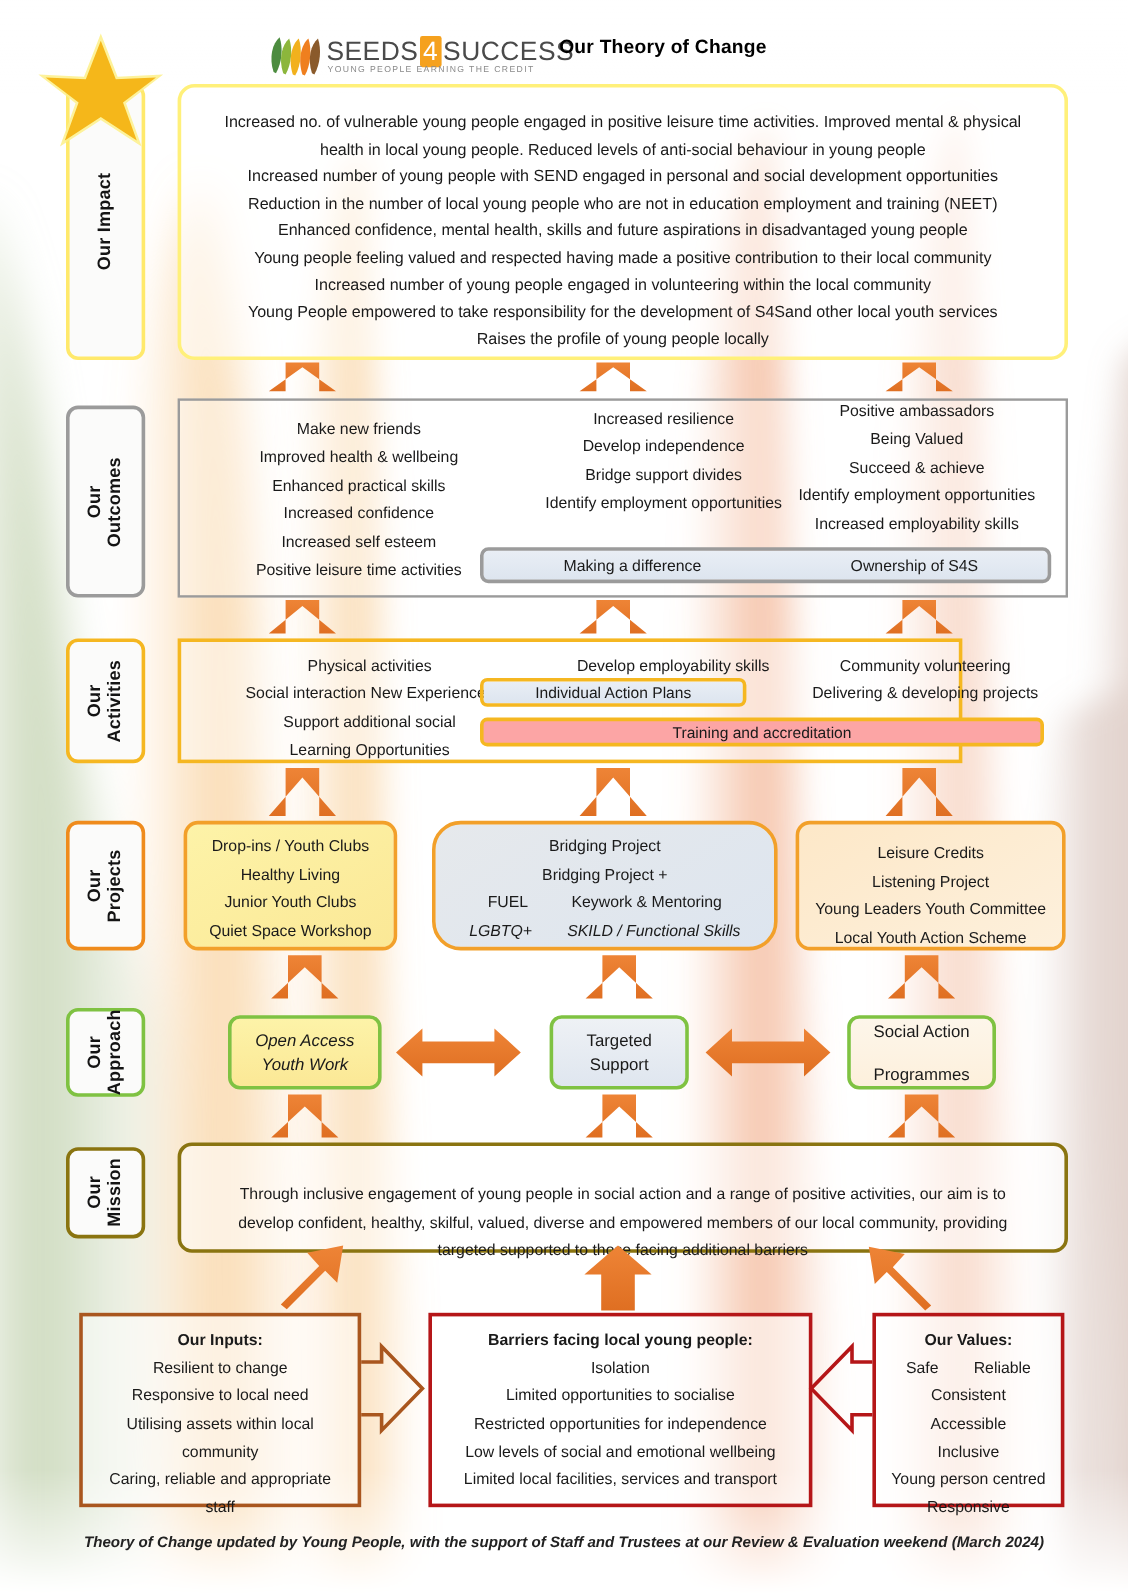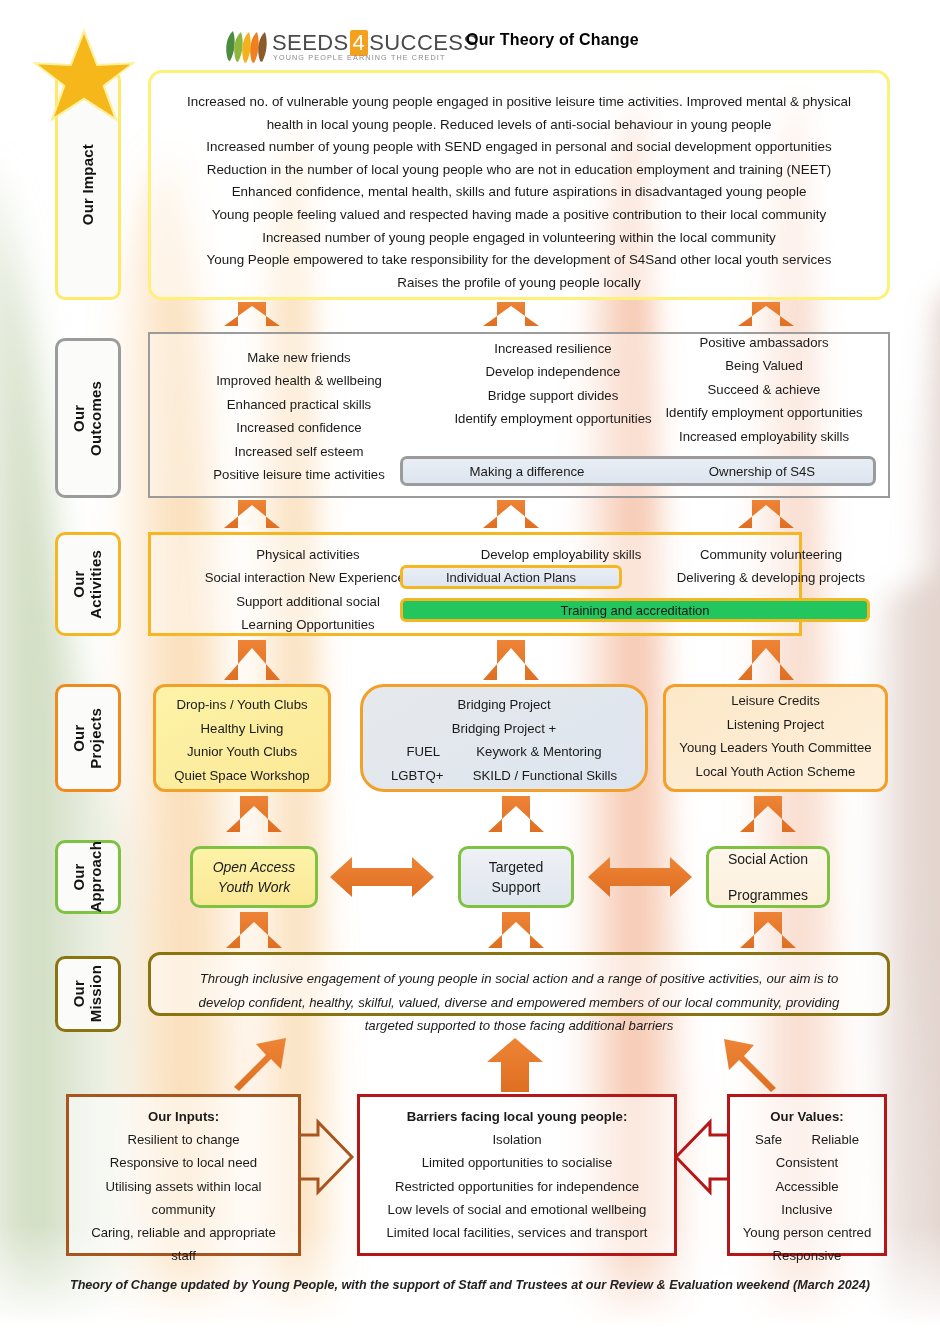--- a/index.html
+++ b/index.html
@@ -70,21 +70,21 @@
   
   #act-label { left:55px; top:532px; width:66px; height:104px; border:3px solid #f5b721; }
   #act-box { left:148px; top:532px; width:654px; height:104px;
              border:3px solid #f5b721; background:rgba(255,255,255,0.45); }
   #iap { position:absolute; left:400px; top:565px; width:222px; height:24px;
          border:3px solid #f5b721; border-radius:6px;
          background:linear-gradient(#e9eef5,#dde5ef);
          display:flex; align-items:center; justify-content:center; font-size:13px; }
   #training { position:absolute; left:400px; top:598px; width:470px; height:24px;
               border:3px solid #f5b721; border-radius:6px;
-              background:#22c55e;
+              background:#fca5a5;
               display:flex; align-items:center; justify-content:center; font-size:13px; }
 
   
   #proj-label { left:55px; top:684px; width:66px; height:108px; border:3px solid #ef8b1c; }
   #proj-a { left:153px; top:684px; width:178px; height:108px; border:3px solid #f2a02a;
             border-radius:12px; background:linear-gradient(150deg,#fdf3a8,#fbe896); }
   #proj-b { left:360px; top:684px; width:288px; height:108px; border:3px solid #f2a02a;
             border-radius:24px; background:linear-gradient(150deg,#e6e9ec,#dde5ef); }
   #proj-c { left:663px; top:684px; width:225px; height:108px; border:3px solid #f2a02a;
             border-radius:12px; background:linear-gradient(150deg,#fde8c8,#fdf0dc); }
@@ -94,22 +94,22 @@
   #appr-label { left:55px; top:840px; width:66px; height:74px; border:3px solid #7fc242; }
   .appr-box { position:absolute; top:846px; height:62px; border:3px solid #7fc242;
               border-radius:10px; display:flex; flex-direction:column;
               align-items:center; justify-content:center; font-size:14px; line-height:20px; }
   #appr-a { left:190px; width:128px; background:linear-gradient(#fdf3a8,#fbe896);font-style:italic; }
   #appr-b { left:458px; width:116px; background:linear-gradient(#eef1f5,#dfe6ef); }
   #appr-c { left:706px; width:124px; background:linear-gradient(#fdf6ea,#fdf0dc);gap:16px; }
 
   
   #mis-label { left:55px; top:956px; width:66px; height:76px; border:3px solid #8a7410; }
-  #mis-box { left:148px; top:952px; width:742px; height:64px; border:3px solid #8a7410;
-             border-radius:12px; background:rgba(255,255,255,0.55); padding-top:12px;font-style:italic; }
+  #mis-box { left:148px; top:952px; width:742px; height:92px; border:3px solid #8a7410;
+             border-radius:12px; background:rgba(255,255,255,0.55); padding-top:28px; }
   #mis-box .line { font-size:13.2px; line-height:23.5px; text-align:center; }
 
   
   #inputs { position:absolute; left:66px; top:1094px; width:235px; height:162px;
             border:3px solid #a9561e; background:rgba(255,255,255,0.55); padding-top:8px; }
   #barriers { position:absolute; left:357px; top:1094px; width:320px; height:162px;
               border:3px solid #b51618; background:rgba(255,255,255,0.55); padding-top:8px; }
   #values { position:absolute; left:727px; top:1094px; width:160px; height:162px;
             border:3px solid #b51618; background:rgba(255,255,255,0.55); padding-top:8px; }
   .bline { font-size:13.2px; line-height:23.2px; text-align:center; }
@@ -347,23 +347,23 @@
   <div class="mainbox" id="proj-a" style="padding-top:6px;">
     <div class="proj-line">Drop-ins / Youth Clubs</div>
     <div class="proj-line">Healthy Living</div>
     <div class="proj-line">Junior Youth Clubs</div>
     <div class="proj-line">Quiet Space    Workshop</div>
   </div>
   <div class="mainbox" id="proj-b" style="padding-top:6px;">
     <div class="proj-line">Bridging Project</div>
     <div class="proj-line">Bridging Project +</div>
     <div class="proj-line" style="white-space:pre;">FUEL          Keywork &amp; Mentoring</div>
-    <div class="proj-line" style="white-space:pre;">LGBTQ+        SKILD / Functional Skills</div>
-  </div>
-  <div class="mainbox" id="proj-c" style="padding-top:2px;">
+    <div class="proj-line" style="white-space:pre;font-style:italic;">LGBTQ+        SKILD / Functional Skills</div>
+  </div>
+  <div class="mainbox" id="proj-c" style="padding-top:12px;">
     <div class="proj-line">Leisure Credits</div>
     <div class="proj-line">Listening Project</div>
     <div class="proj-line">Young Leaders   Youth Committee</div>
     <div class="proj-line">Local Youth Action Scheme</div>
   </div>
 
   <div class="appr-box" id="appr-a">
     <div>Open Access</div>
     <div>Youth Work</div>
   </div>

